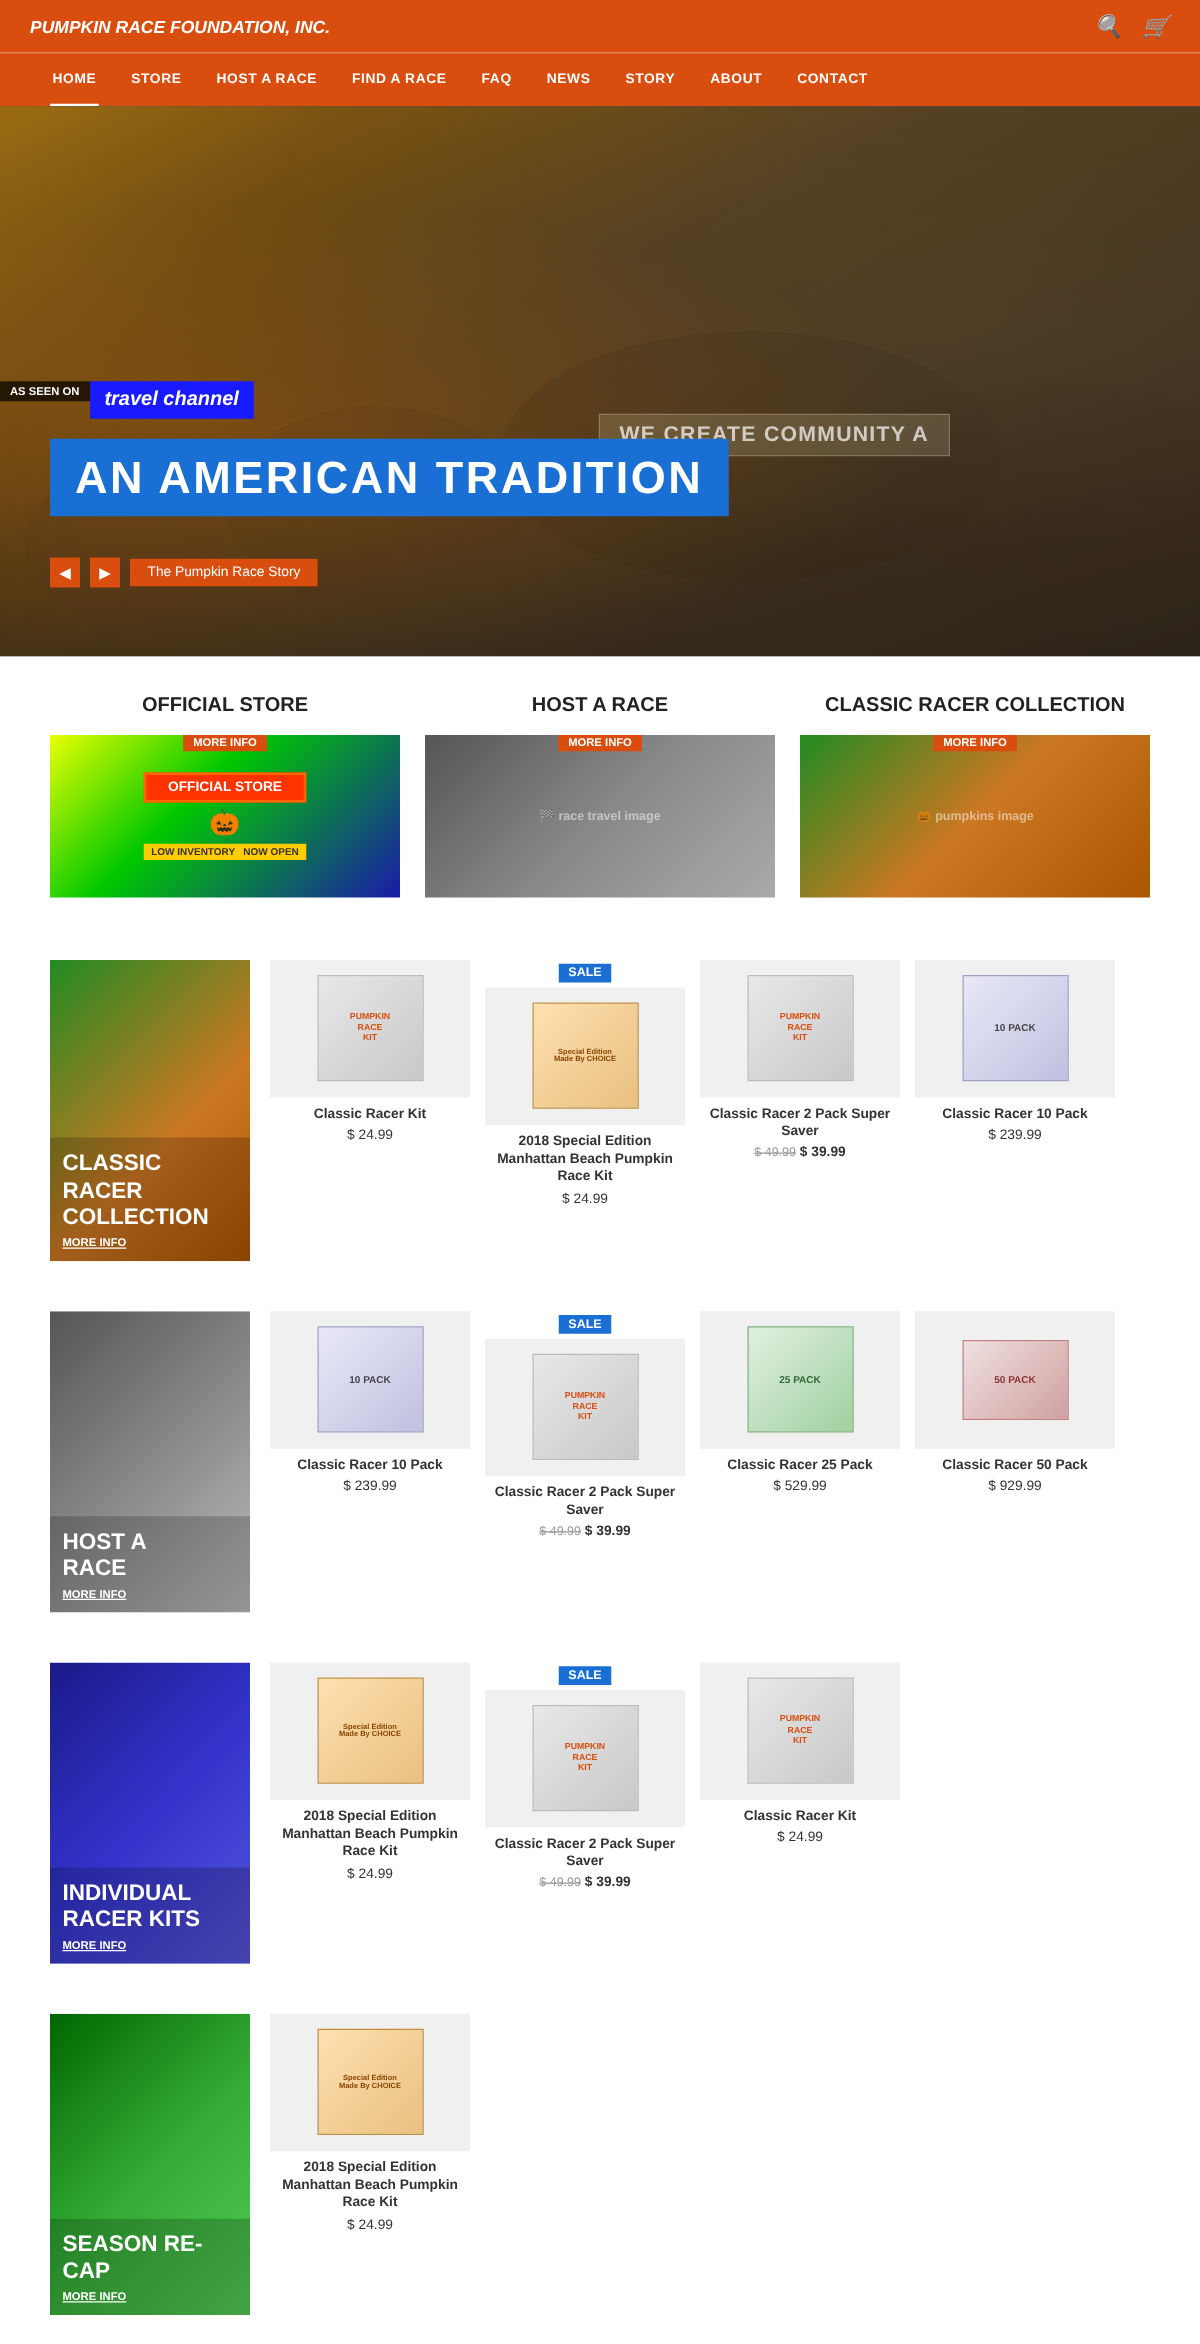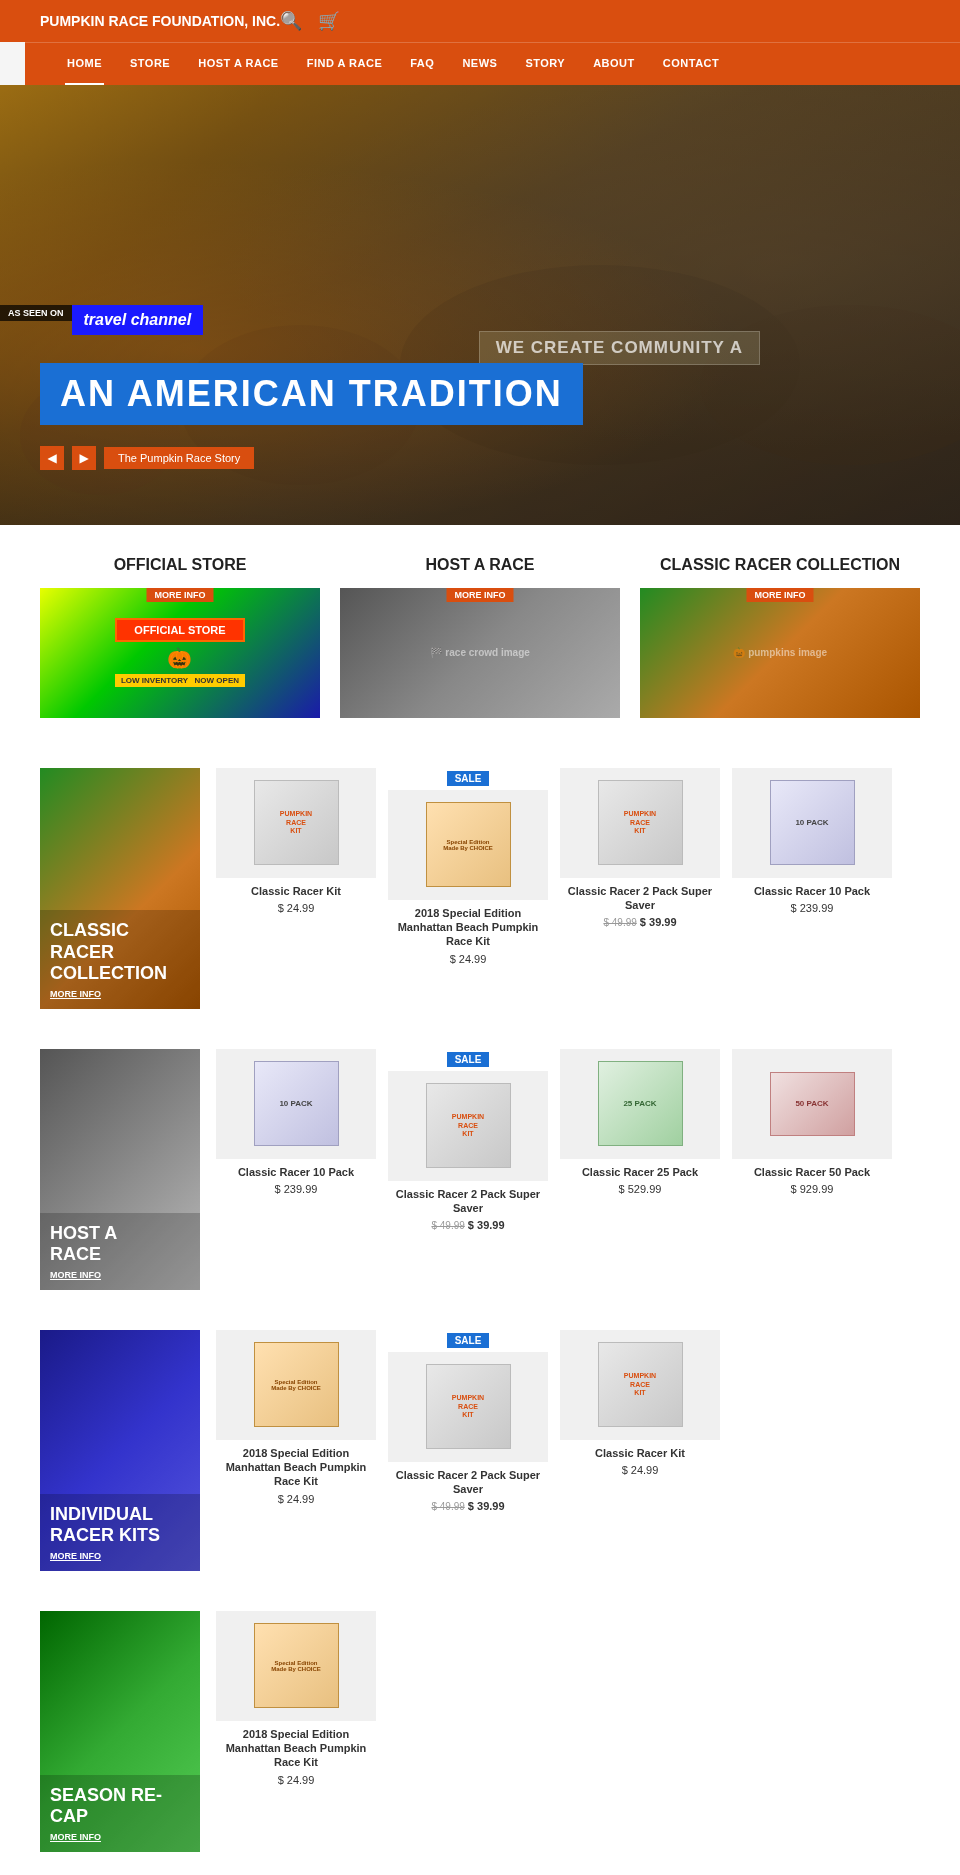--- a/index.html
+++ b/index.html
@@ -2,24 +2,25 @@
 <html><head>
   <meta charset="utf-8">
   <style>
     * { box-sizing: border-box; margin: 0; padding: 0; }
     body { font-family: Arial, sans-serif; background: #f5f5f5; width: 960px; }
 
     
     .header-top {
       background: #d94e0f;
       color: white;
-      padding: 10px 40px;
+      padding: 10px 24px;
       display: flex;
       align-items: center;
-      justify-content: flex-start;
+      justify-content: space-between;
+      font-style: italic;
     }
     .header-logo {
       font-size: 14px;
       font-weight: bold;
       text-transform: uppercase;
       line-height: 1.3;
     }
     .header-icons {
       display: flex;
       gap: 16px;
@@ -30,21 +31,20 @@
       cursor: pointer;
     }
 
     
     .nav {
       background: #d94e0f;
       padding: 0 40px;
       display: flex;
       gap: 24px;
       border-top: 1px solid rgba(255,255,255,0.2);
-      margin-left: 25px;
     }
     .nav-item {
       color: white;
       font-size: 11px;
       font-weight: bold;
       text-transform: uppercase;
       padding: 14px 2px;
       cursor: pointer;
       letter-spacing: 0.5px;
       border-bottom: 2px solid transparent;
@@ -69,21 +69,21 @@
     .hero-crowd {
       position: absolute;
       inset: 0;
       background: 
         radial-gradient(ellipse at 20% 60%, rgba(180,100,20,0.6) 0%, transparent 50%),
         radial-gradient(ellipse at 80% 40%, rgba(100,80,60,0.5) 0%, transparent 50%),
         linear-gradient(180deg, rgba(120,80,30,0.4) 0%, rgba(60,40,20,0.7) 100%);
     }
     .hero-text-banner {
       position: absolute;
-      bottom: 100px;
+      bottom: 112px;
       left: 40px;
       background: #1a6fd4;
       padding: 10px 20px;
     }
     .hero-text-banner h1 {
       color: white;
       font-size: 36px;
       font-weight: bold;
       text-transform: uppercase;
       letter-spacing: 2px;
@@ -427,21 +427,21 @@
       </div>
     </div>
   </div>
 
   <div class="promo-col">
     <h3>HOST A RACE</h3>
     <div class="promo-img-placeholder promo-img-race" style="cursor:pointer;position:relative;">
       <div style="position:absolute;top:0;left:50%;transform:translateX(-50%);">
         <span style="background:#d94e0f;color:white;font-size:9px;font-weight:bold;padding:2px 8px;">MORE INFO</span>
       </div>
-      <div style="text-align:center;color:rgba(255,255,255,0.5);font-size:10px;">🏁 race crowd image</div>
+      <div style="text-align:center;color:rgba(255,255,255,0.5);font-size:10px;">🏁 race travel image</div>
     </div>
   </div>
 
   <div class="promo-col">
     <h3>CLASSIC RACER COLLECTION</h3>
     <div class="promo-img-placeholder promo-img-classic" style="cursor:pointer;position:relative;">
       <div style="position:absolute;top:0;left:50%;transform:translateX(-50%);">
         <span style="background:#d94e0f;color:white;font-size:9px;font-weight:bold;padding:2px 8px;">MORE INFO</span>
       </div>
       <div style="text-align:center;color:rgba(255,255,255,0.5);font-size:10px;">🎃 pumpkins image</div>

